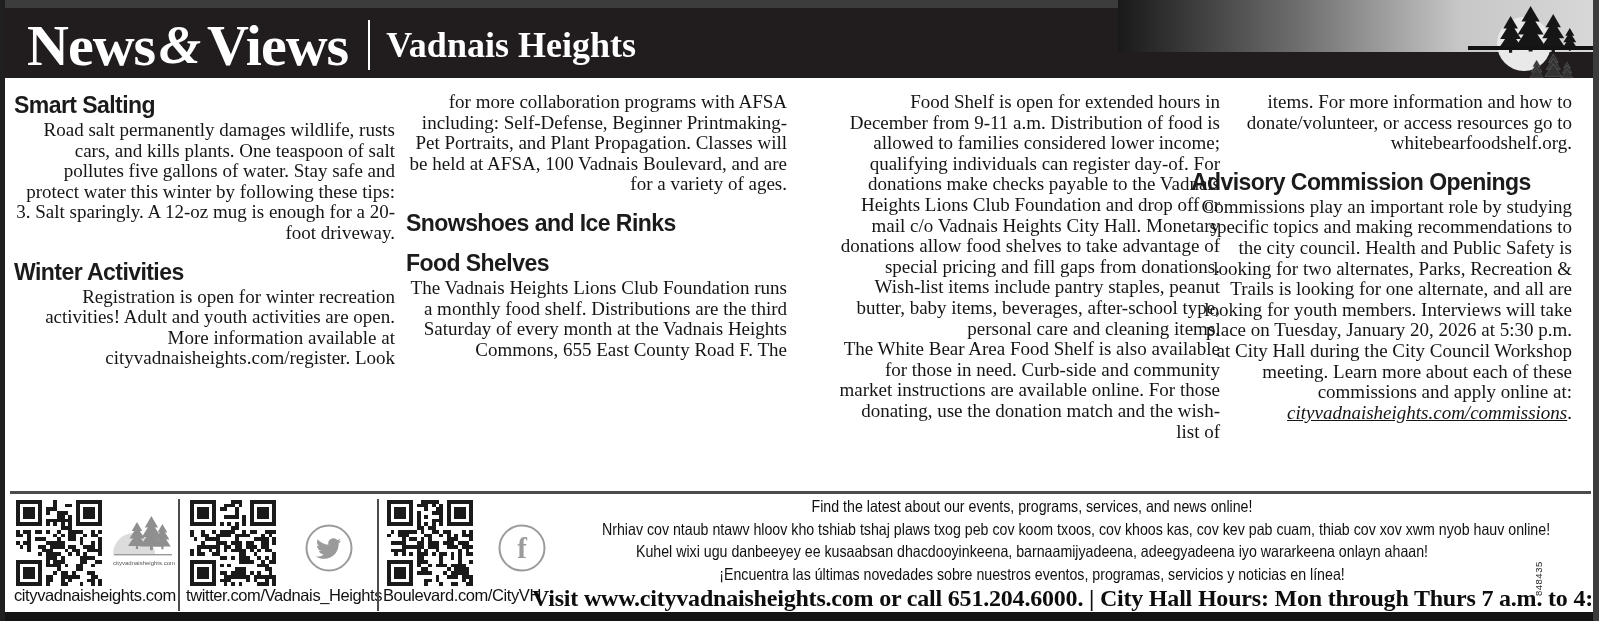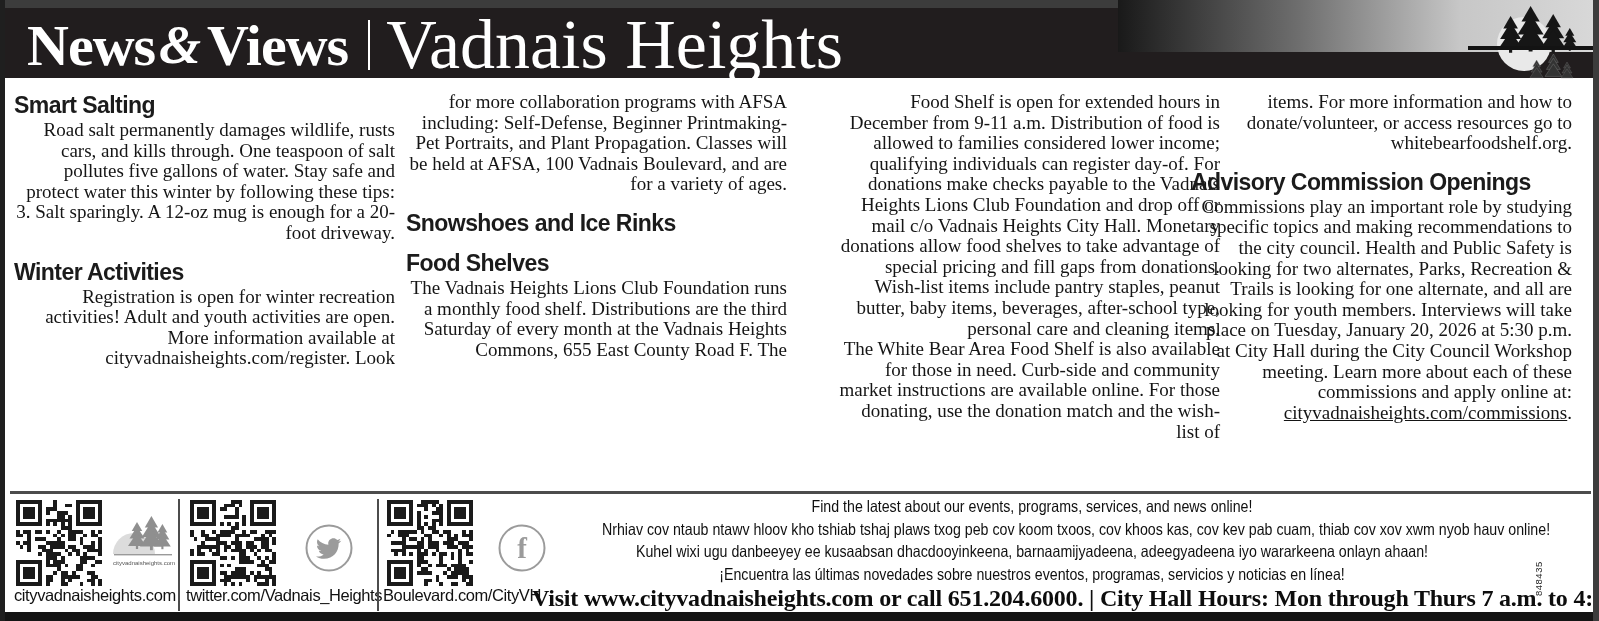--- a/index.html
+++ b/index.html
@@ -10,33 +10,33 @@
   .edge-left{position:absolute;left:0;top:0;width:5px;height:100%;background:#1f1f1f;}
   .edge-right{position:absolute;right:0;top:0;width:6px;height:100%;background:#3c3c3c;}
   .edge-bottom{position:absolute;left:0;bottom:0;width:100%;height:9px;background:#141414;}
 
   
   header{position:absolute;left:5px;right:6px;top:8px;height:70px;background:#211d1e;}
   .mast-left{position:absolute;left:22px;top:0;height:74px;display:flex;align-items:center;white-space:nowrap;}
   .mast-title{font-size:58px;font-weight:bold;color:#fff;letter-spacing:-1px;}
   .mast-amp{font-size:54px;font-style:italic;font-weight:bold;color:#fff;margin:0 6px 0 4px;}
   .mast-div{display:inline-block;width:2px;height:50px;background:#fff;margin:0 16px 0 20px;}
-  .mast-region{font-size:70px;font-weight:normal;color:#fff;letter-spacing:0px;}
+  .mast-region{font-size:36px;font-weight:bold;color:#fff;letter-spacing:0px;}
   .grad{position:absolute;left:1113px;right:0;top:-8px;height:52px;
         background:linear-gradient(90deg,#191919 0%,#6e6e6e 38%,#c7c7c7 72%,#d8d8d8 100%);}
   .mast-logo{position:absolute;left:1455px;top:-6px;}
 
   
   .col{position:absolute;top:92px;width:381px;line-height:20.6px;font-size:19px;}
   .col p{margin:0;text-align:right;}
   .col h2{margin:15px 0 3px 0;font-family:"Liberation Sans",sans-serif;font-weight:bold;
           font-size:24px;letter-spacing:-0.6px;transform:scaleX(.96);transform-origin:left center;
           color:#1b1b1b;line-height:25px;}
   .col h2.first{margin-top:0;}
-  .link{text-decoration:underline;}
+  .link{text-decoration:underline;font-style:italic;}
 
   
   .rule{position:absolute;left:10px;right:8px;top:491px;height:3px;background:#4c4c4c;}
   .vdiv{position:absolute;top:499px;height:112px;width:2px;background:#4c4c4c;}
   .qr{position:absolute;top:500px;}
   .qr-label{position:absolute;top:586px;font-family:"Liberation Sans",sans-serif;font-size:16.5px;
             color:#111;letter-spacing:-0.4px;white-space:nowrap;}
   .icon-circle{position:absolute;top:524px;}
   .mini-logo{position:absolute;left:110px;top:506px;}
   .mini-caption{position:absolute;left:104px;top:560px;width:80px;text-align:center;
@@ -112,21 +112,21 @@
             <polygon points="12,6 2,22 22,22"></polygon>
             <polygon points="12,14 0,32 24,32"></polygon>
         </g>
       </g>
     </svg>
   </header>
 
   <main>
     <section class="col" style="left:14px">
       <h2 class="first">Smart Salting</h2>
-      <p>Road salt permanently damages wildlife, rusts cars, and kills through. One teaspoon of salt pollutes five gallons of water. Stay safe and protect water this winter by following these tips:</p>
+      <p>Road salt permanently damages wildlife, rusts cars, and kills plants. One teaspoon of salt pollutes five gallons of water. Stay safe and protect water this winter by following these tips:</p>
       <p>3. Salt sparingly. A 12-oz mug is enough for a 20-foot driveway.</p>
       <h2>Winter Activities</h2>
       <p>Registration is open for winter recreation activities! Adult and youth activities are open. More information available at cityvadnaisheights.com/register. Look</p>
     </section>
 
     <section class="col" style="left:406px">
       <p>for more collaboration programs with AFSA including: Self-Defense, Beginner Printmaking-Pet Portraits, and Plant Propagation. Classes will be held at AFSA, 100 Vadnais Boulevard, and are for a variety of ages.</p>
       <h2>Snowshoes and Ice Rinks</h2>
       <h2>Food Shelves</h2>
       <p>The Vadnais Heights Lions Club Foundation runs a monthly food shelf. Distributions are the third Saturday of every month at the Vadnais Heights Commons, 655 East County Road F. The</p>

